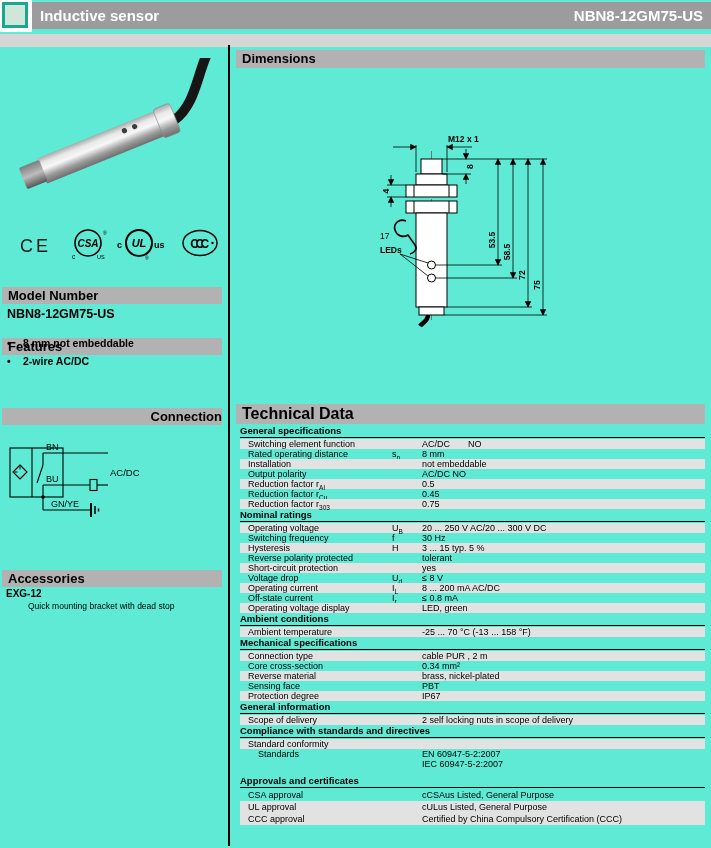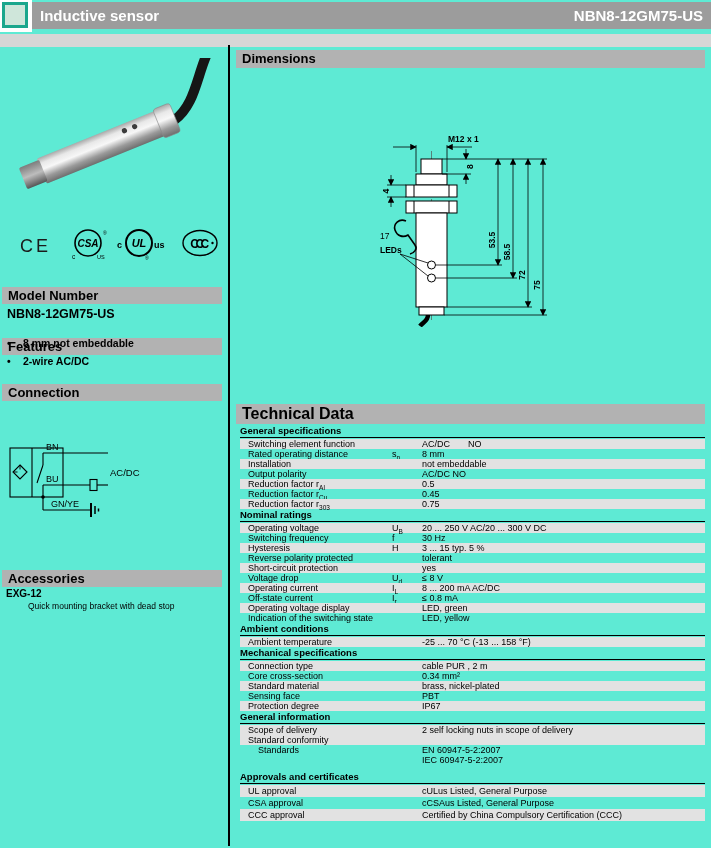--- a/index.html
+++ b/index.html
@@ -14,21 +14,21 @@
   .logo-sq { position:absolute; left:2px; top:2px; width:20px; height:20px;
              background:var(--brand-teal-fill,#cfe6da); border:3px solid var(--brand-teal,#1ba78d); }
   .strip { position:absolute; left:0; top:34px; width:711px; height:13px; background:var(--strip-gray,#d6d6d6); }
 
   .vline { position:absolute; left:228px; top:45px; width:2px; height:801px; background:#000; }
 
   
   .bar { position:absolute; background:var(--bar-gray,#b2b2b2); font-weight:bold; color:#000;
          box-sizing:border-box; padding-left:6px; }
   .lbar { left:2px; width:220px; height:17px; font-size:13px; line-height:17px; }
-  #bar-model { top:287px; } #bar-features { top:338px; } #bar-connection { top:384px; } #bar-accessories { top:570px; }
+  #bar-model { top:287px; } #bar-features { top:338px; } #bar-connection { top:408px;text-align:right; } #bar-accessories { top:570px; }
   .rbar { left:236px; width:469px; }
   #bar-dimensions { top:50px; height:18px; font-size:13px; line-height:18px; }
   #bar-techdata  { top:404px; height:20px; font-size:16px; line-height:20px; }
 
   
   .model-value { position:absolute; left:7px; top:307px; font-size:12.5px; font-weight:bold; }
   .features-list { position:absolute; left:7px; top:337px; width:212px; }
   .feat { font-size:10.5px; font-weight:bold; margin-bottom:6px; }
   .feat .blt { display:inline-block; width:16px; }
   .acc-name { position:absolute; left:6px; top:588px; font-size:10px; font-weight:bold; }
@@ -308,84 +308,81 @@
         </div>
         <div class="trow">
           <span class="lab">Off-state current</span>
           <span class="sym">I<sub>r</sub></span>
           <span class="val">≤ 0.8 mA</span>
         </div>
         <div class="trow shade">
           <span class="lab">Operating voltage display</span>
           <span class="val">LED, green</span>
         </div>
-        <div class="trow">
-          <span class="lab">Indication of the switching state</span>
-          <span class="val">LED, yellow</span>
-        </div>
       </div>
       <div class="tsec">
         <div class="tsec-h">Ambient conditions</div>
         <div class="trow shade">
           <span class="lab">Ambient temperature</span>
           <span class="val">-25 ... 70 °C (-13 ... 158 °F)</span>
         </div>
       </div>
       <div class="tsec">
         <div class="tsec-h">Mechanical specifications</div>
         <div class="trow shade">
           <span class="lab">Connection type</span>
           <span class="val">cable PUR , 2 m</span>
         </div>
         <div class="trow">
           <span class="lab">Core cross-section</span>
           <span class="val">0.34 mm²</span>
         </div>
         <div class="trow shade">
-          <span class="lab">Standard material</span>
+          <span class="lab">Reverse material</span>
           <span class="val">brass, nickel-plated</span>
         </div>
         <div class="trow">
           <span class="lab">Sensing face</span>
           <span class="val">PBT</span>
         </div>
         <div class="trow shade">
           <span class="lab">Protection degree</span>
           <span class="val">IP67</span>
         </div>
       </div>
       <div class="tsec">
         <div class="tsec-h">General information</div>
         <div class="trow shade">
           <span class="lab">Scope of delivery</span>
           <span class="val">2 self locking nuts in scope of delivery</span>
         </div>
       </div>
       <div class="tsec">
+        <div class="tsec-h">Compliance with standards and directives</div>
         <div class="trow shade">
           <span class="lab">Standard conformity</span>
         </div>
         <div class="trow two">
           <span class="lab ind2">Standards</span>
           <span class="val">
             <div>EN 60947-5-2:2007</div>
             <div>IEC 60947-5-2:2007</div>
           </span>
         </div>
       </div>
       <div class="tsec gap tall">
         <div class="tsec-h">Approvals and certificates</div>
+        <div class="trow">
+          <span class="lab">CSA approval</span>
+          <span class="val">cCSAus Listed, General Purpose</span>
+        </div>
         <div class="trow shade">
           <span class="lab">UL approval</span>
           <span class="val">cULus Listed, General Purpose</span>
         </div>
-        <div class="trow">
-          <span class="lab">CSA approval</span>
-          <span class="val">cCSAus Listed, General Purpose</span>
-        </div>
         <div class="trow shade">
           <span class="lab">CCC approval</span>
           <span class="val">Certified by China Compulsory Certification (CCC)</span>
         </div>
       </div>
     </div>
 
 </div>
 
 </body></html>

